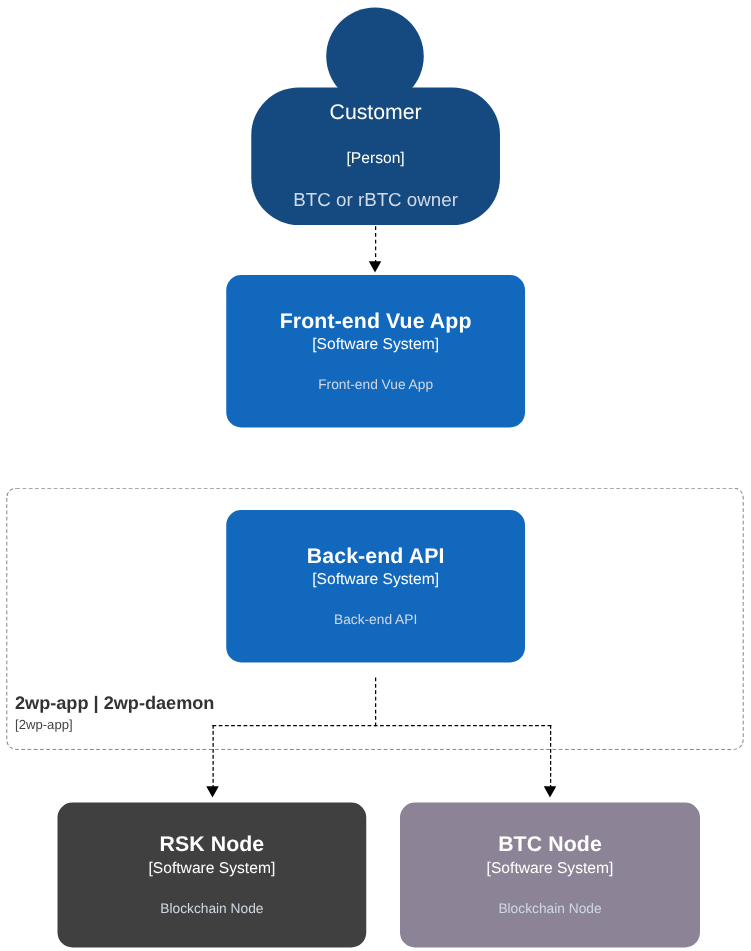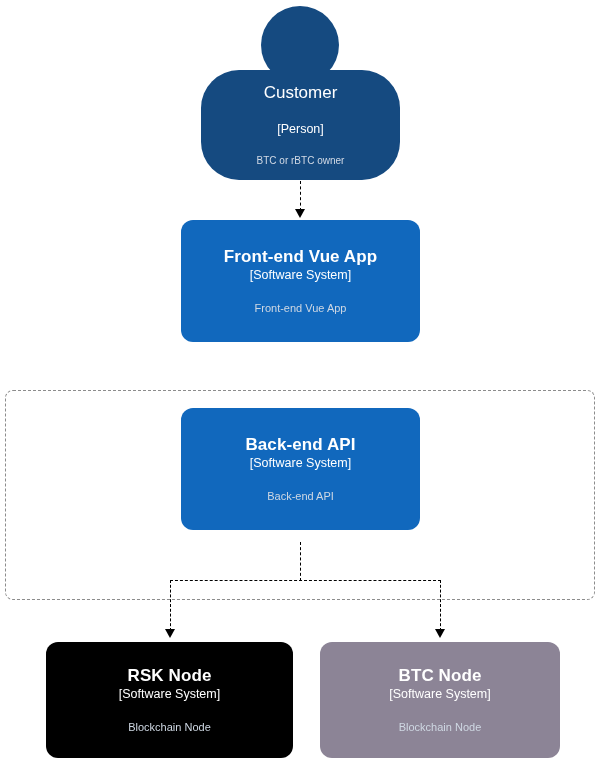--- a/index.html
+++ b/index.html
@@ -74,21 +74,21 @@
     color: #ffffff;
     line-height: 1.18;
   }
   .person-body .type {
     font-size: 12.5px;
     color: #ffffff;
     line-height: 1.25;
     margin-top: 19px;
   }
   .person-body .desc {
-    font-size: 10px;
+    font-size: 15px;
     color: #d2dae5;
     line-height: 1.3;
     margin-top: 16px;
   }
 
   
   .boundary {
     position: absolute;
     box-sizing: border-box;
     border: 1.5px dashed #8c8c8c;
@@ -158,41 +158,45 @@
   </div>
 
   <div class="node" style="left:181px; top:220px; width:239px; height:122px; background:#1168BD;">
     <div class="title">Front-end Vue App</div>
     <div class="type">[Software System]</div>
     <div class="desc">Front-end Vue App</div>
   </div>
 
   <div class="boundary" style="left:5px; top:390px; width:590px; height:210px;"></div>
 
+  <div class="boundary-label" style="left:12px; top:555px;">
+    <div class="bname">2wp-app | 2wp-daemon</div>
+    <div class="btype">[2wp-app]</div>
+  </div>
 
   <div class="node" style="left:181px; top:408px; width:239px; height:122px; background:#1168BD;">
     <div class="title">Back-end API</div>
     <div class="type">[Software System]</div>
     <div class="desc">Back-end API</div>
   </div>
 
   <div class="conn">
 
     <div class="vline" style="left:300px; top:542px; height:39px;"></div>
 
     <div class="hline" style="left:170px; top:580px; width:271px;"></div>
 
     <div class="vline" style="left:170px; top:580px; height:51px;"></div>
     <div class="arrowhead" style="left:165px; top:629px;"></div>
 
     <div class="vline" style="left:440px; top:580px; height:51px;"></div>
     <div class="arrowhead" style="left:435px; top:629px;"></div>
   </div>
 
-  <div class="node" style="left:46px; top:642px; width:247px; height:116px; background:#000000;">
+  <div class="node" style="left:46px; top:642px; width:247px; height:116px; background:#404040;">
     <div class="title">RSK Node</div>
     <div class="type">[Software System]</div>
     <div class="desc">Blockchain Node</div>
   </div>
 
   <div class="node" style="left:320px; top:642px; width:240px; height:116px; background:#8C8496;">
     <div class="title">BTC Node</div>
     <div class="type">[Software System]</div>
     <div class="desc">Blockchain Node</div>
   </div>

